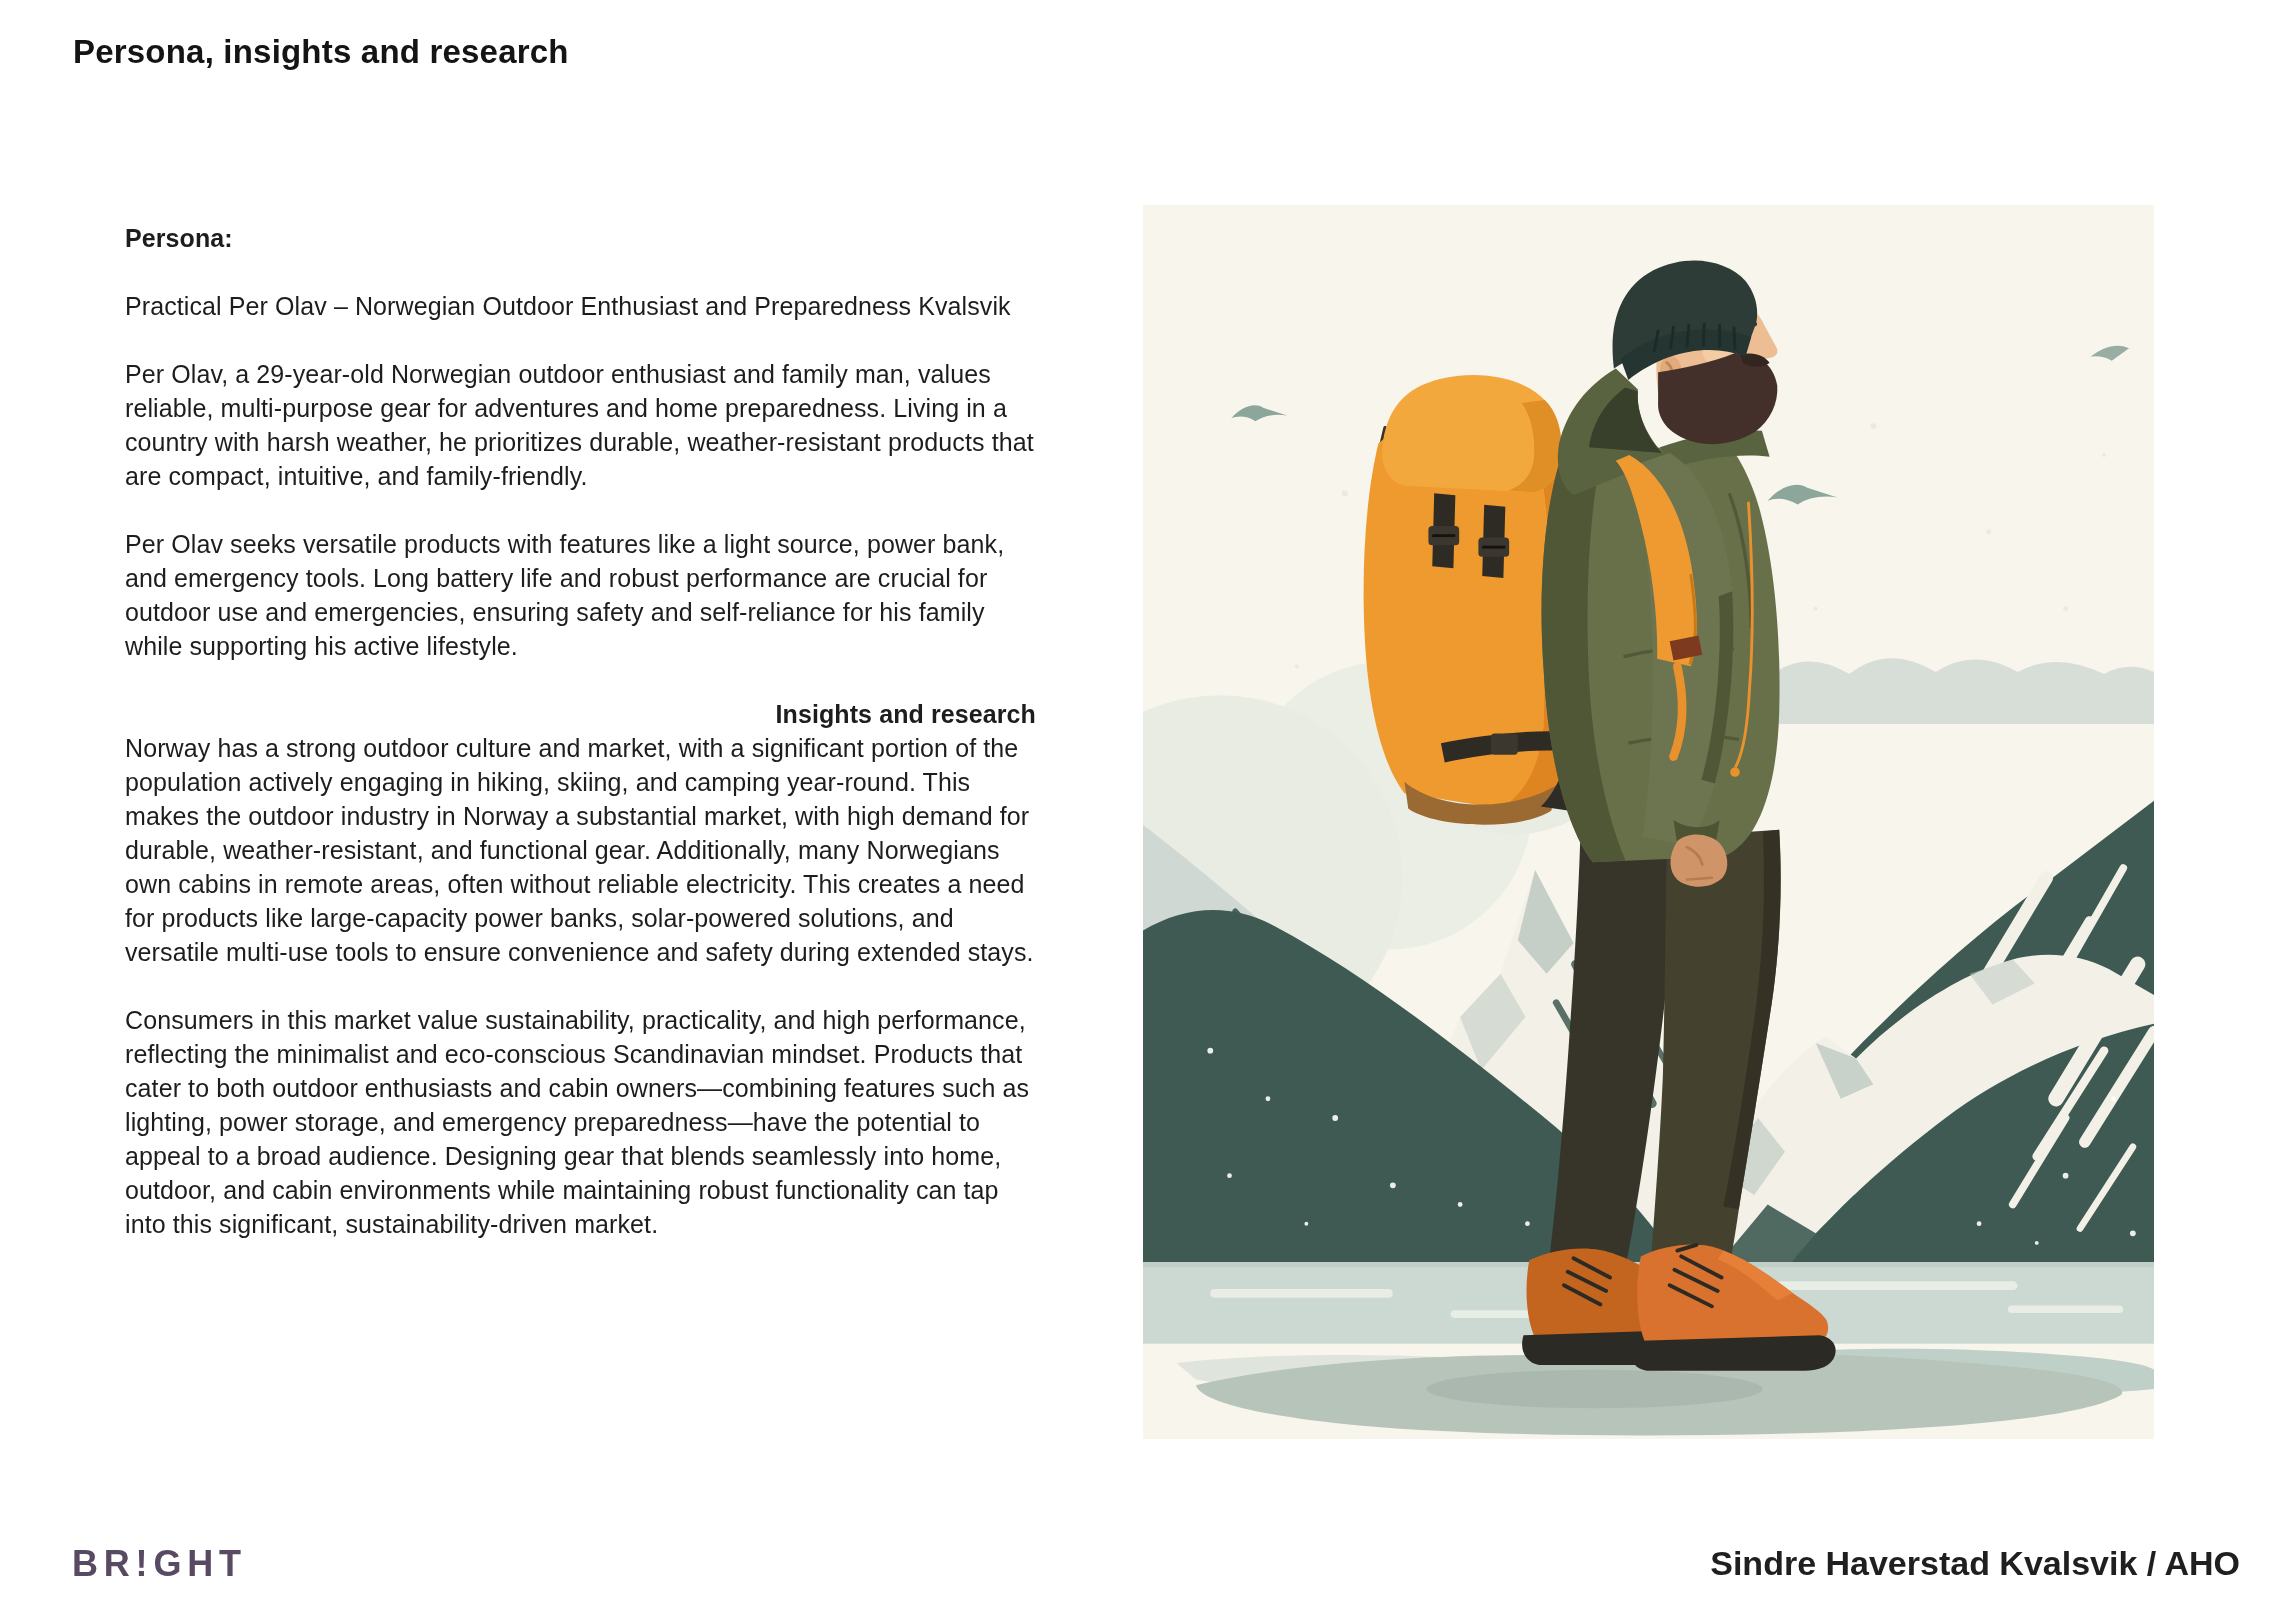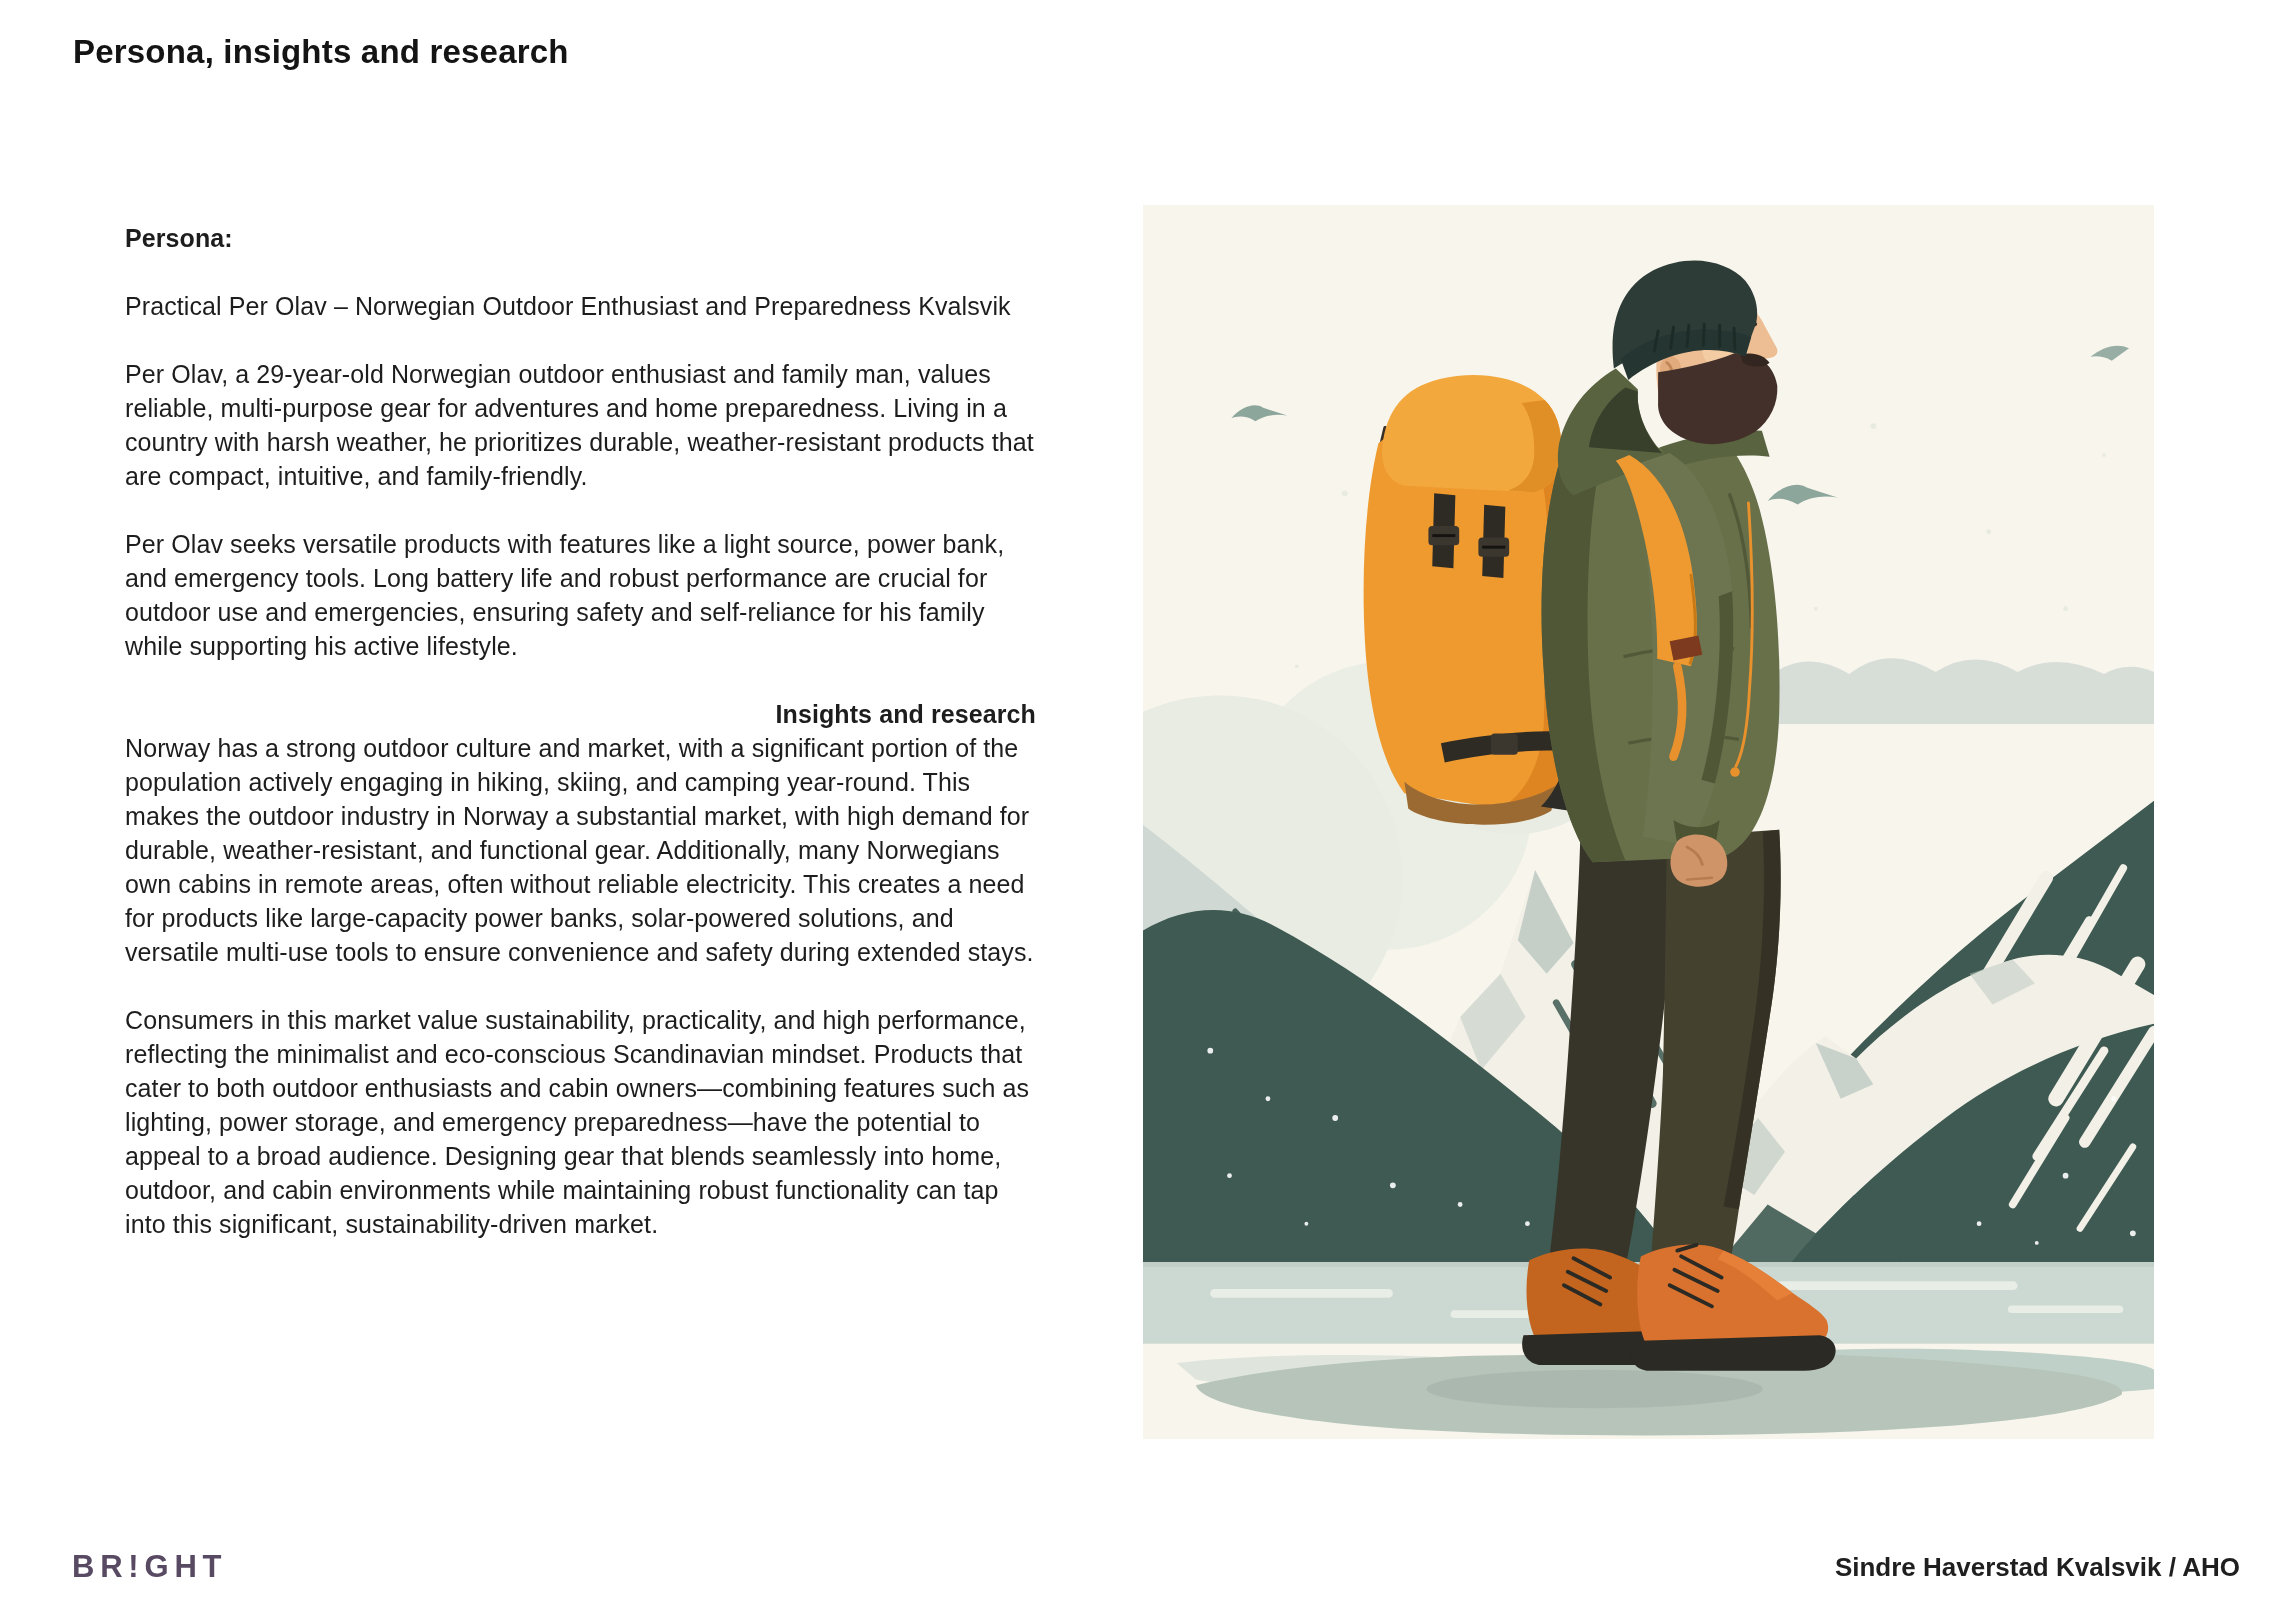--- a/index.html
+++ b/index.html
@@ -18,26 +18,26 @@
   }
   .text-col p{margin:0 0 34px 0;}
   .text-col p.bold{font-weight:700;}
   .text-col p.no-gap{margin-bottom:0;text-align:right;}
   .illustration{
     position:absolute;left:1143px;top:205px;width:1011px;height:1234px;
   }
   .illustration svg{display:block;width:100%;height:100%;}
   .logo{
     position:absolute;left:72px;bottom:33px;
-    font-size:31px;font-weight:700;letter-spacing:5.8px;
+    font-size:36px;font-weight:700;letter-spacing:5.8px;
     color:var(--logo-purple,#594a63);
   }
   .credit{
     position:absolute;right:48px;bottom:35px;
-    font-size:26px;font-weight:700;color:#1f1f1f;
+    font-size:34px;font-weight:700;color:#1f1f1f;
   }
   
   .i-bg{fill:var(--bg-cream,#f7f5ec)} .i-cloud{fill:var(--cloud,#e9ece3)}
   .i-hill{fill:var(--distant-hill,#d5dcd6)} .i-slope{fill:var(--light-slope,#cfd8d2)}
   .i-teal{fill:var(--mountain-teal,#3e5a52)} .i-snow{fill:var(--snow-cream,#f2f0e7)}
   .i-facet{fill:var(--facet-gray,#b9c7c0)} .i-lake{fill:var(--lake,#ccd8d2)}
   .i-lstreak{fill:var(--lake-streak,#e8ede6)} .i-stripL{fill:var(--strip-left,#dbe3dc)}
   .i-stripR{fill:var(--strip-right,#bed0c7)} .i-shadow{fill:var(--ground-shadow,#b6c4ba)}
   .i-pack{fill:var(--pack-orange,#ee9a2f)} .i-packlid{fill:#f3a83e}
   .i-packshade{fill:#de8420} .i-packbottom{fill:#9b6a33}

